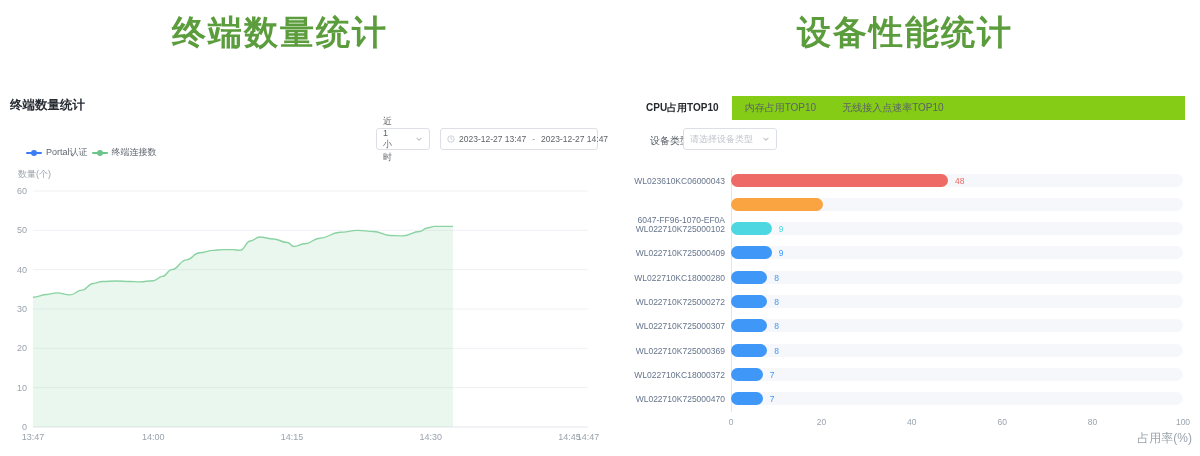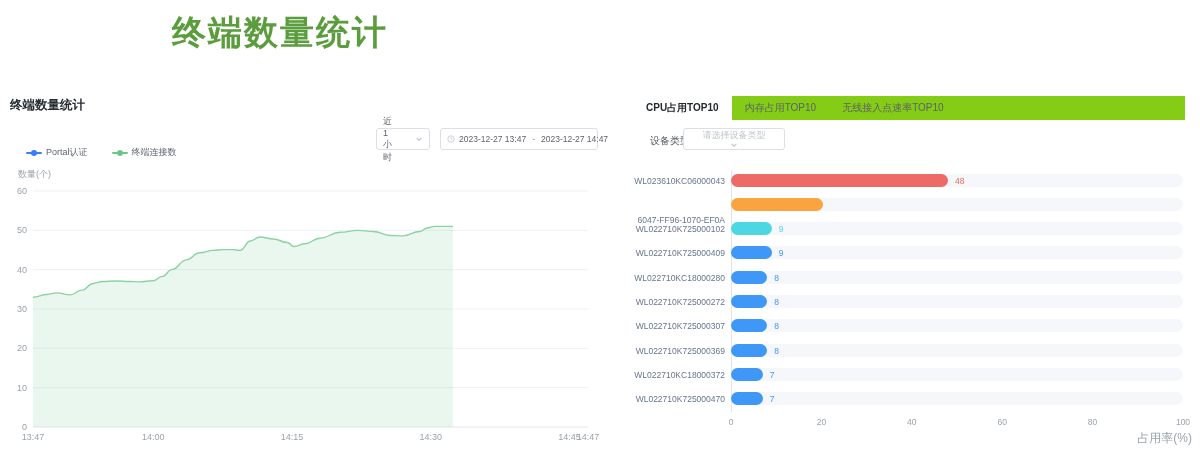--- a/index.html
+++ b/index.html
@@ -11,30 +11,30 @@
                letter-spacing:2px; color:#5b9c3c; }
   #left-title { left:0; width:560px; }
   #right-title { left:620px; width:570px; }
 
   .card-title { position:absolute; left:10px; top:97px; font-size:12.5px; font-weight:bold; color:#272c33; }
 
   .select-box { position:absolute; height:22px; border:1px solid #dcdfe6; border-radius:3px;
                 background:#fff; display:flex; align-items:center; justify-content:space-between;
                 padding:0 6px; font-size:9px; color:#606266; cursor:pointer; }
   #time-range-select { left:376px; top:128px; width:54px;gap:20px; }
-  #device-type-select { left:683px; top:128px; width:102px;flex-direction:column; }
+  #device-type-select { left:683px; top:128px; width:94px; }
   .placeholder { color:#c0c4cc; font-size:9px; white-space:nowrap; overflow:hidden; }
 
   .date-box { position:absolute; left:440px; top:128px; width:158px; height:22px;
               border:1px solid #dcdfe6; border-radius:3px; background:#fff; display:flex;
               align-items:center; gap:4px; padding:4px 6px; font-size:8.5px; color:#606266;
               white-space:nowrap; cursor:pointer; }
   .date-box .sep { color:#909399; margin:0 2px; }
 
-  #left-legend { position:absolute; left:26px; top:146px; display:flex; gap:24px; align-items:center;
+  #left-legend { position:absolute; left:26px; top:146px; display:flex; gap:4px; align-items:center;
                  font-size:9px; color:#5f6670; }
   .legend-item { display:flex; align-items:center; gap:4px; cursor:pointer; }
   .legend-marker { position:relative; width:16px; height:2px; border-radius:1px; }
   .legend-marker::after { content:""; position:absolute; left:5px; top:-2px; width:6px; height:6px; border-radius:50%; background:inherit; }
 
   #ylabel { position:absolute; left:18px; top:168px; font-size:9px; color:#9aa3ad; }
 
   #line-svg { position:absolute; left:0; top:180px; }
 
   
@@ -115,20 +115,21 @@
       <text x="33" y="260" text-anchor="middle" font-size="9" fill="#9aa3ad">13:47</text>
       <text x="153.25" y="260" text-anchor="middle" font-size="9" fill="#9aa3ad">14:00</text>
       <text x="292" y="260" text-anchor="middle" font-size="9" fill="#9aa3ad">14:15</text>
       <text x="430.75" y="260" text-anchor="middle" font-size="9" fill="#9aa3ad">14:30</text>
       <text x="569.5" y="260" text-anchor="middle" font-size="9" fill="#9aa3ad">14:45</text>
       <text x="588" y="260" text-anchor="middle" font-size="9" fill="#9aa3ad">14:47</text>
       <path d="M33,117.19999999999999 C39.30681818181818,117.19999999999999 40.56818181818182,114.44666666666666 46.875,114.44666666666666 C51.5,114.44666666666666 52.425,112.87333333333333 57.05,112.87333333333333 C62.93636363636364,112.87333333333333 64.11363636363636,114.84 70,114.84 C75.4659090909091,114.84 76.55909090909091,110.12 82.025,110.12 C87.07045454545455,110.12 88.07954545454545,103.43333333333334 93.125,103.43333333333334 C97.32954545454545,103.43333333333334 98.17045454545455,101.46666666666667 102.375,101.46666666666667 C108.68181818181819,101.46666666666667 109.94318181818181,101.07333333333332 116.25,101.07333333333332 C122.55681818181819,101.07333333333332 123.81818181818181,101.46666666666667 130.125,101.46666666666667 C134.32954545454547,101.46666666666667 135.17045454545453,101.86000000000001 139.375,101.86000000000001 C145.6818181818182,101.86000000000001 146.9431818181818,100.67999999999998 153.25,100.67999999999998 C157.45454545454547,100.67999999999998 158.29545454545453,96.35333333333335 162.5,96.35333333333335 C166.70454545454547,96.35333333333335 167.54545454545453,89.66666666666666 171.75,89.66666666666666 C178.47727272727272,89.66666666666666 179.8227272727273,79.83333333333334 186.55,79.83333333333334 C192.43636363636364,79.83333333333334 193.61363636363637,72.75333333333336 199.5,72.75333333333336 C205.8068181818182,72.75333333333336 207.0681818181818,70.39333333333335 213.375,70.39333333333335 C217.57954545454547,70.39333333333335 218.42045454545453,69.60666666666665 222.625,69.60666666666665 C227.25,69.60666666666665 228.175,69.60666666666665 232.8,69.60666666666665 C236.16363636363636,69.60666666666665 236.83636363636364,70.39333333333335 240.2,70.39333333333335 C244.825,70.39333333333335 245.75,60.95333333333335 250.375,60.95333333333335 C254.57954545454547,60.95333333333335 255.42045454545453,57.02000000000001 259.625,57.02000000000001 C265.9318181818182,57.02000000000001 267.1931818181818,58.98666666666668 273.5,58.98666666666668 C279.8068181818182,58.98666666666668 281.0681818181818,62.52666666666667 287.375,62.52666666666667 C290.3181818181818,62.52666666666667 290.9068181818182,66.46000000000001 293.85,66.46000000000001 C298.8954545454545,66.46000000000001 299.9045454545455,63.70666666666665 304.95,63.70666666666665 C311.67727272727274,63.70666666666665 313.02272727272725,58.19999999999999 319.75,58.19999999999999 C329,58.19999999999999 330.85,52.30000000000001 340.1,52.30000000000001 C348.0886363636364,52.30000000000001 349.68636363636364,50.33333333333334 357.675,50.33333333333334 C364.82272727272726,50.33333333333334 366.2522727272727,51.51333333333332 373.4,51.51333333333332 C380.9681818181818,51.51333333333332 382.4818181818182,55.44666666666666 390.05,55.44666666666666 C395.93636363636364,55.44666666666666 397.1136363636364,55.84 403,55.84 C410.5681818181818,55.84 412.08181818181816,51.51333333333332 419.65,51.51333333333332 C423.01363636363635,51.51333333333332 423.68636363636364,47.97333333333333 427.05,47.97333333333333 C430.4136363636364,47.97333333333333 431.0863636363636,46.400000000000006 434.45,46.400000000000006 C442.8590909090909,46.400000000000006 444.54090909090905,46.400000000000006 452.95,46.400000000000006 L452.95,247 L33,247 Z" fill="rgba(139,211,162,0.18)" stroke="none"></path>
       <path d="M33,117.19999999999999 C39.30681818181818,117.19999999999999 40.56818181818182,114.44666666666666 46.875,114.44666666666666 C51.5,114.44666666666666 52.425,112.87333333333333 57.05,112.87333333333333 C62.93636363636364,112.87333333333333 64.11363636363636,114.84 70,114.84 C75.4659090909091,114.84 76.55909090909091,110.12 82.025,110.12 C87.07045454545455,110.12 88.07954545454545,103.43333333333334 93.125,103.43333333333334 C97.32954545454545,103.43333333333334 98.17045454545455,101.46666666666667 102.375,101.46666666666667 C108.68181818181819,101.46666666666667 109.94318181818181,101.07333333333332 116.25,101.07333333333332 C122.55681818181819,101.07333333333332 123.81818181818181,101.46666666666667 130.125,101.46666666666667 C134.32954545454547,101.46666666666667 135.17045454545453,101.86000000000001 139.375,101.86000000000001 C145.6818181818182,101.86000000000001 146.9431818181818,100.67999999999998 153.25,100.67999999999998 C157.45454545454547,100.67999999999998 158.29545454545453,96.35333333333335 162.5,96.35333333333335 C166.70454545454547,96.35333333333335 167.54545454545453,89.66666666666666 171.75,89.66666666666666 C178.47727272727272,89.66666666666666 179.8227272727273,79.83333333333334 186.55,79.83333333333334 C192.43636363636364,79.83333333333334 193.61363636363637,72.75333333333336 199.5,72.75333333333336 C205.8068181818182,72.75333333333336 207.0681818181818,70.39333333333335 213.375,70.39333333333335 C217.57954545454547,70.39333333333335 218.42045454545453,69.60666666666665 222.625,69.60666666666665 C227.25,69.60666666666665 228.175,69.60666666666665 232.8,69.60666666666665 C236.16363636363636,69.60666666666665 236.83636363636364,70.39333333333335 240.2,70.39333333333335 C244.825,70.39333333333335 245.75,60.95333333333335 250.375,60.95333333333335 C254.57954545454547,60.95333333333335 255.42045454545453,57.02000000000001 259.625,57.02000000000001 C265.9318181818182,57.02000000000001 267.1931818181818,58.98666666666668 273.5,58.98666666666668 C279.8068181818182,58.98666666666668 281.0681818181818,62.52666666666667 287.375,62.52666666666667 C290.3181818181818,62.52666666666667 290.9068181818182,66.46000000000001 293.85,66.46000000000001 C298.8954545454545,66.46000000000001 299.9045454545455,63.70666666666665 304.95,63.70666666666665 C311.67727272727274,63.70666666666665 313.02272727272725,58.19999999999999 319.75,58.19999999999999 C329,58.19999999999999 330.85,52.30000000000001 340.1,52.30000000000001 C348.0886363636364,52.30000000000001 349.68636363636364,50.33333333333334 357.675,50.33333333333334 C364.82272727272726,50.33333333333334 366.2522727272727,51.51333333333332 373.4,51.51333333333332 C380.9681818181818,51.51333333333332 382.4818181818182,55.44666666666666 390.05,55.44666666666666 C395.93636363636364,55.44666666666666 397.1136363636364,55.84 403,55.84 C410.5681818181818,55.84 412.08181818181816,51.51333333333332 419.65,51.51333333333332 C423.01363636363635,51.51333333333332 423.68636363636364,47.97333333333333 427.05,47.97333333333333 C430.4136363636364,47.97333333333333 431.0863636363636,46.400000000000006 434.45,46.400000000000006 C442.8590909090909,46.400000000000006 444.54090909090905,46.400000000000006 452.95,46.400000000000006" fill="none" stroke="#8bd3a2" stroke-width="1.4"></path>
     </svg>
 
+  <h1 id="right-title" class="big-title">设备性能统计</h1>
 
   <div id="tabs">
       <div class="tab active">CPU占用TOP10</div>
       <div class="tab">内存占用TOP10</div>
       <div class="tab">无线接入点速率TOP10</div>
     </div>
 
   <span id="filter-label">设备类型</span>
 
   <div id="device-type-select" class="select-box">

